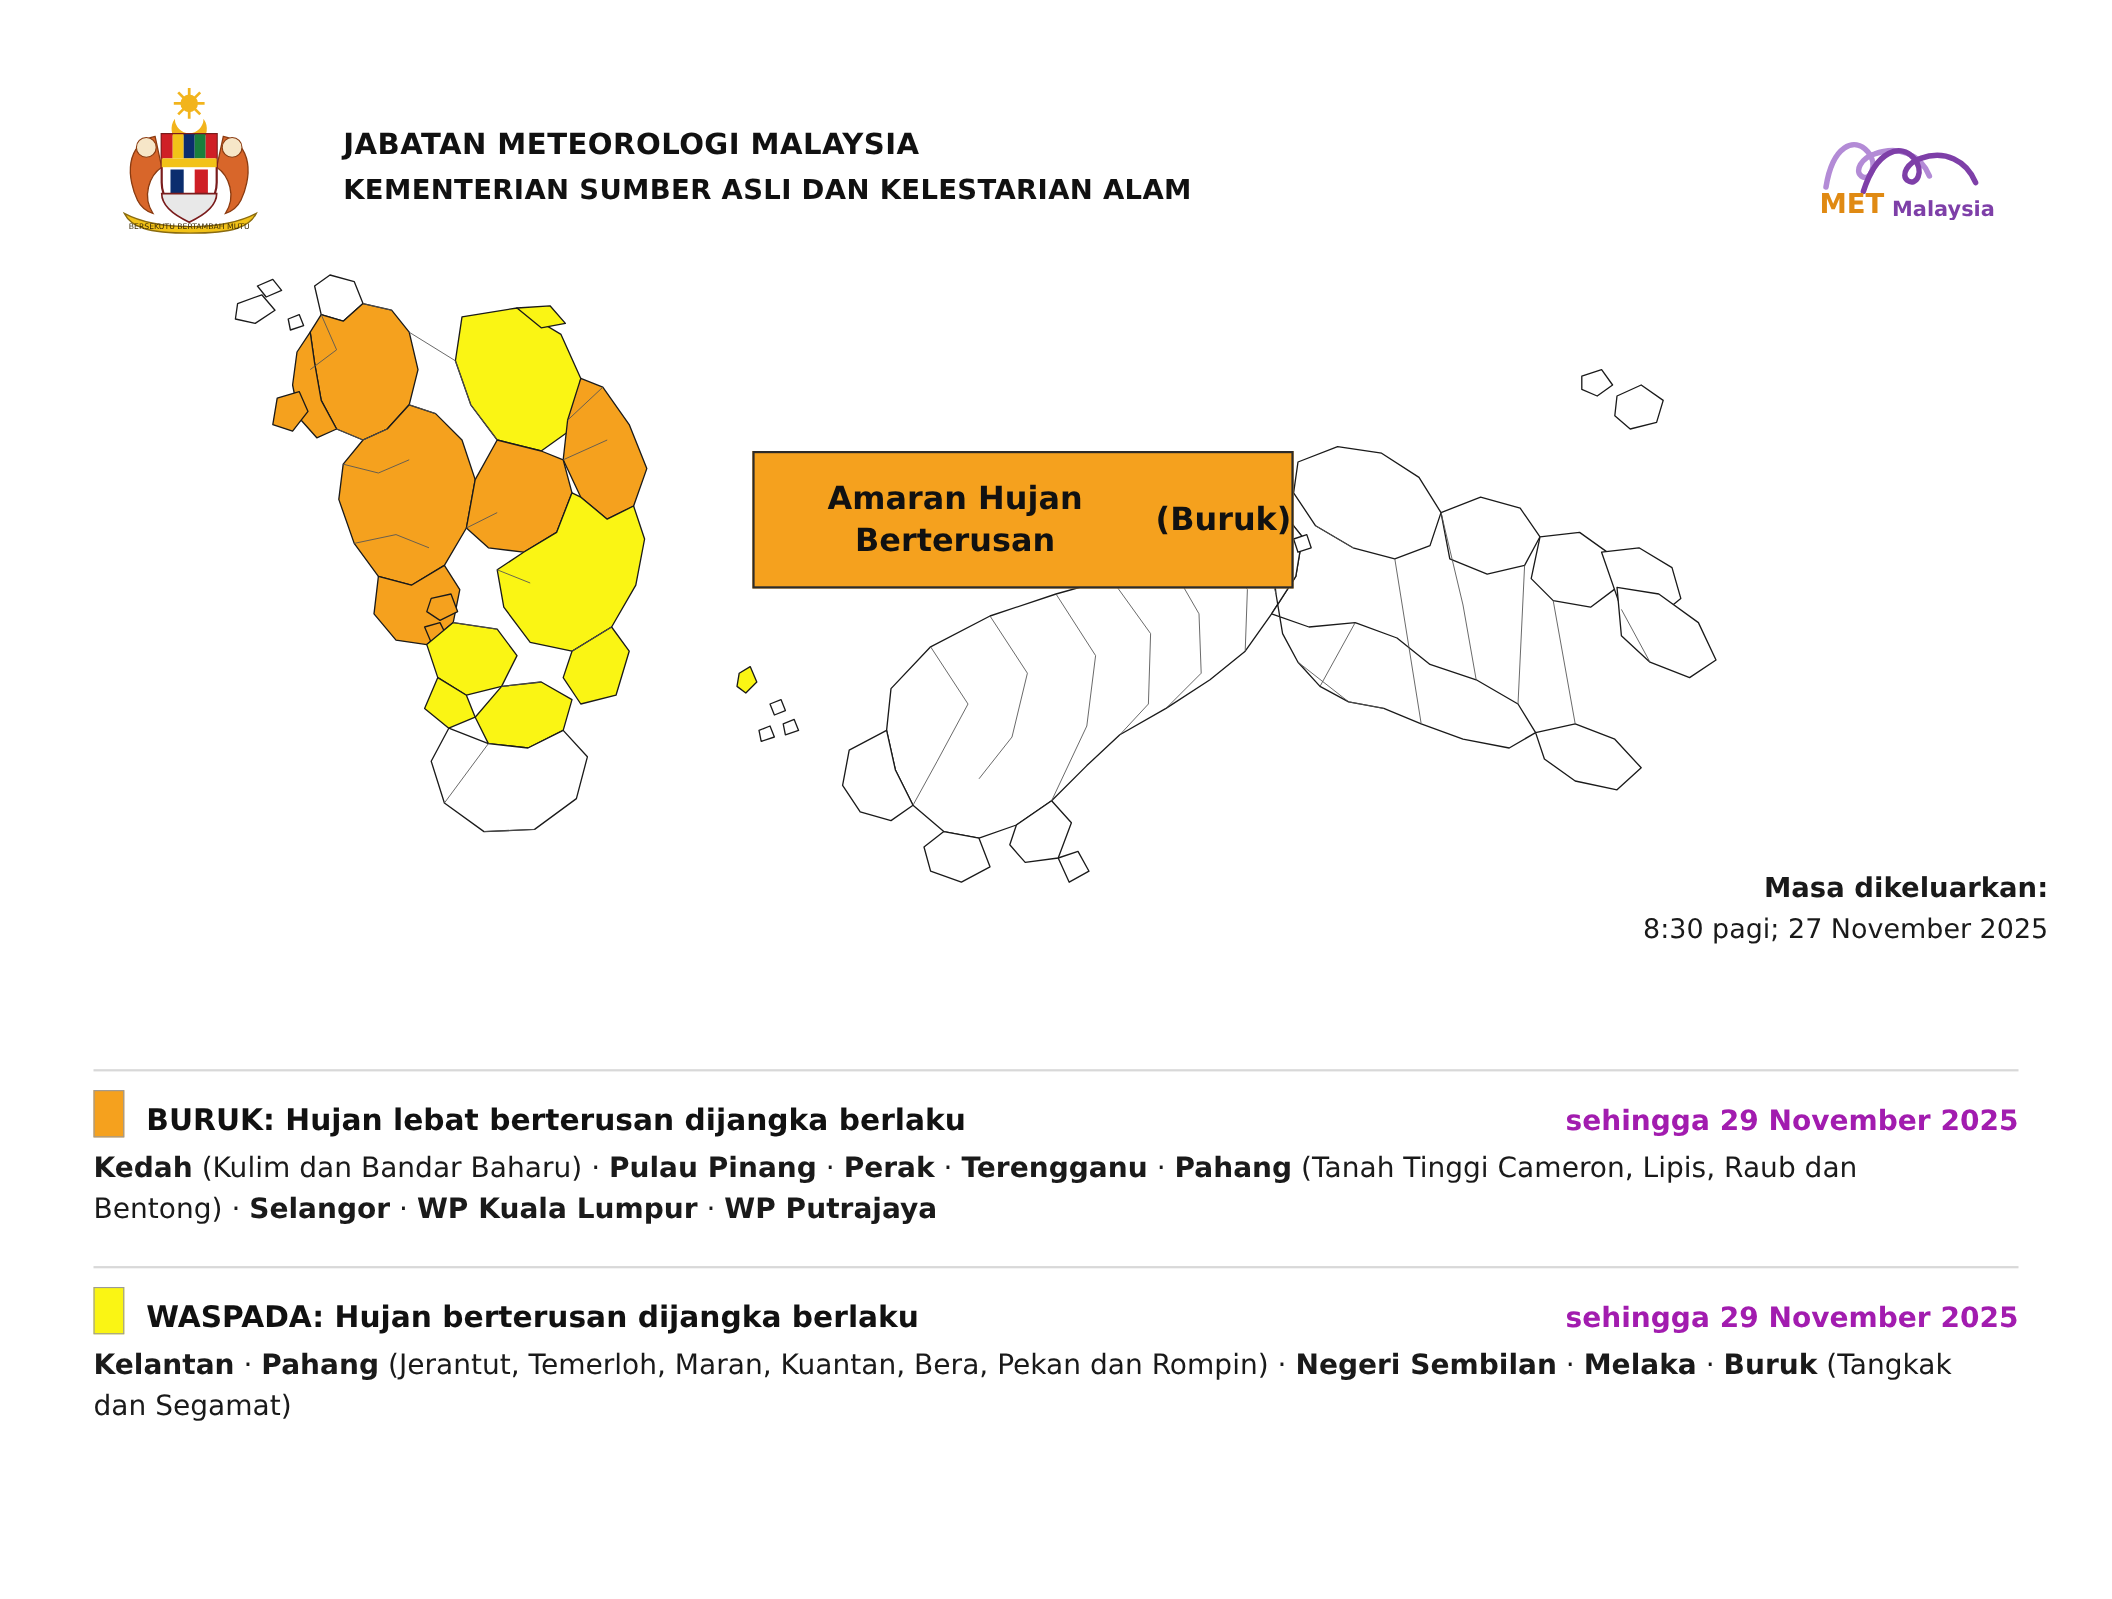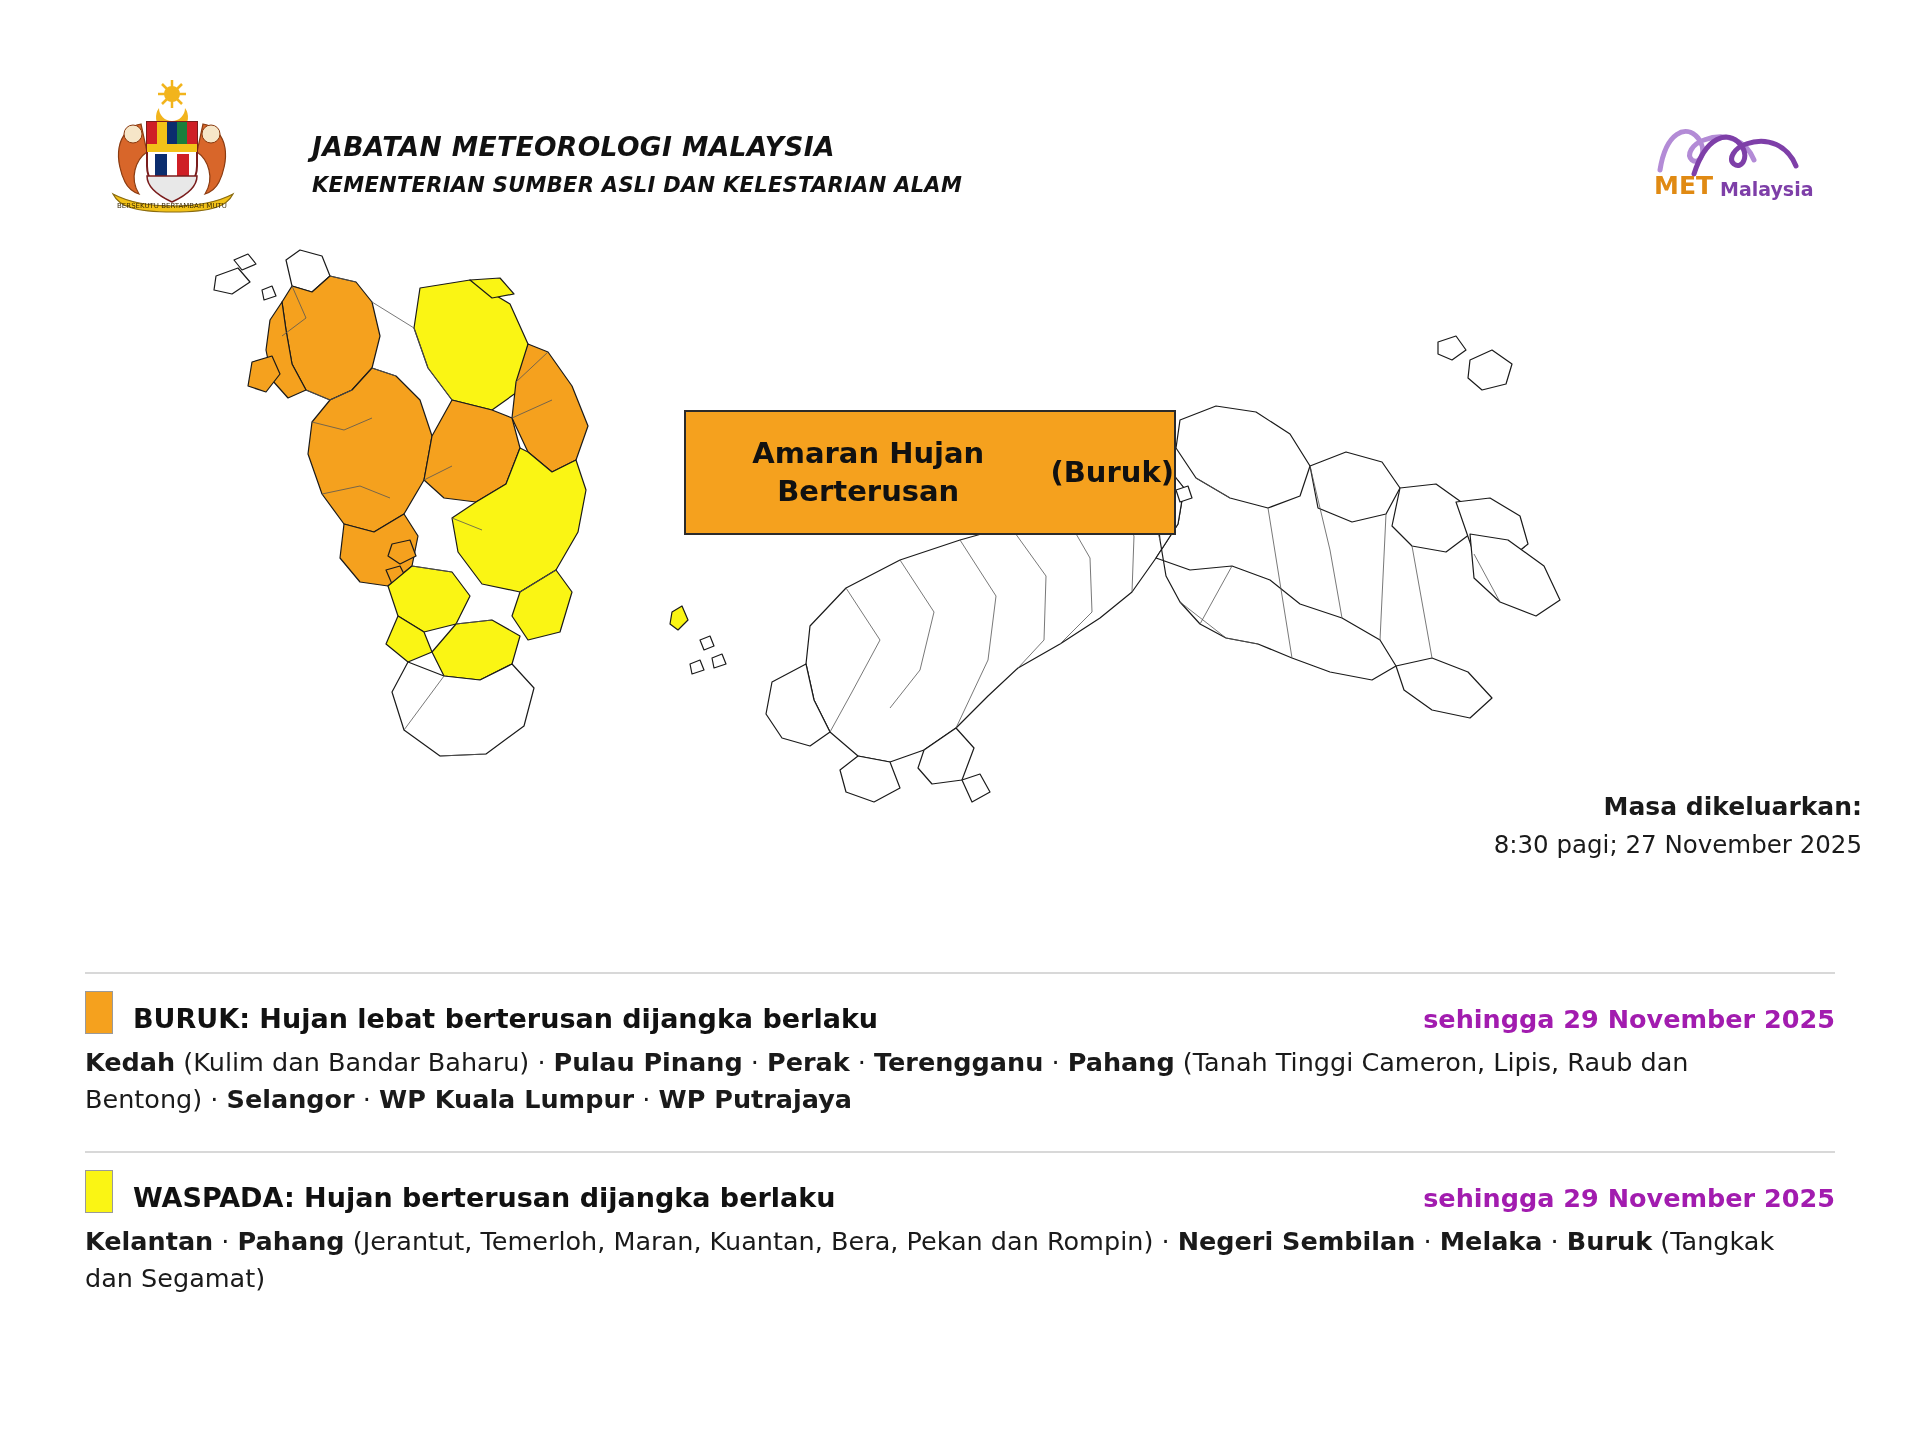--- a/index.html
+++ b/index.html
@@ -23,34 +23,33 @@
     left: 0; top: 0;
     width: 1920px; height: 240px;
   }
   .crest {
     position: absolute;
     left: 85px; top: 78px;
     width: 175px; height: 140px;
   }
   .header-text {
     position: absolute;
-    left: 312px; top: 131px;
+    left: 312px; top: 116px;
     width: 1100px;
-    font-style: italic;
   }
   .header-line1 {
     font-size: 26.5px;
     font-weight: bold;
     letter-spacing: 0.4px;
     color: #111111;
     margin-bottom: 11px;
     white-space: nowrap;
   }
   .header-line2 {
-    font-size: 21px;
+    font-size: 25px;
     font-weight: bold;
     letter-spacing: 0.3px;
     color: #111111;
     white-space: nowrap;
   }
   .met-logo {
     position: absolute;
     right: 58px; top: 108px;
     width: 220px; height: 92px;
   }

